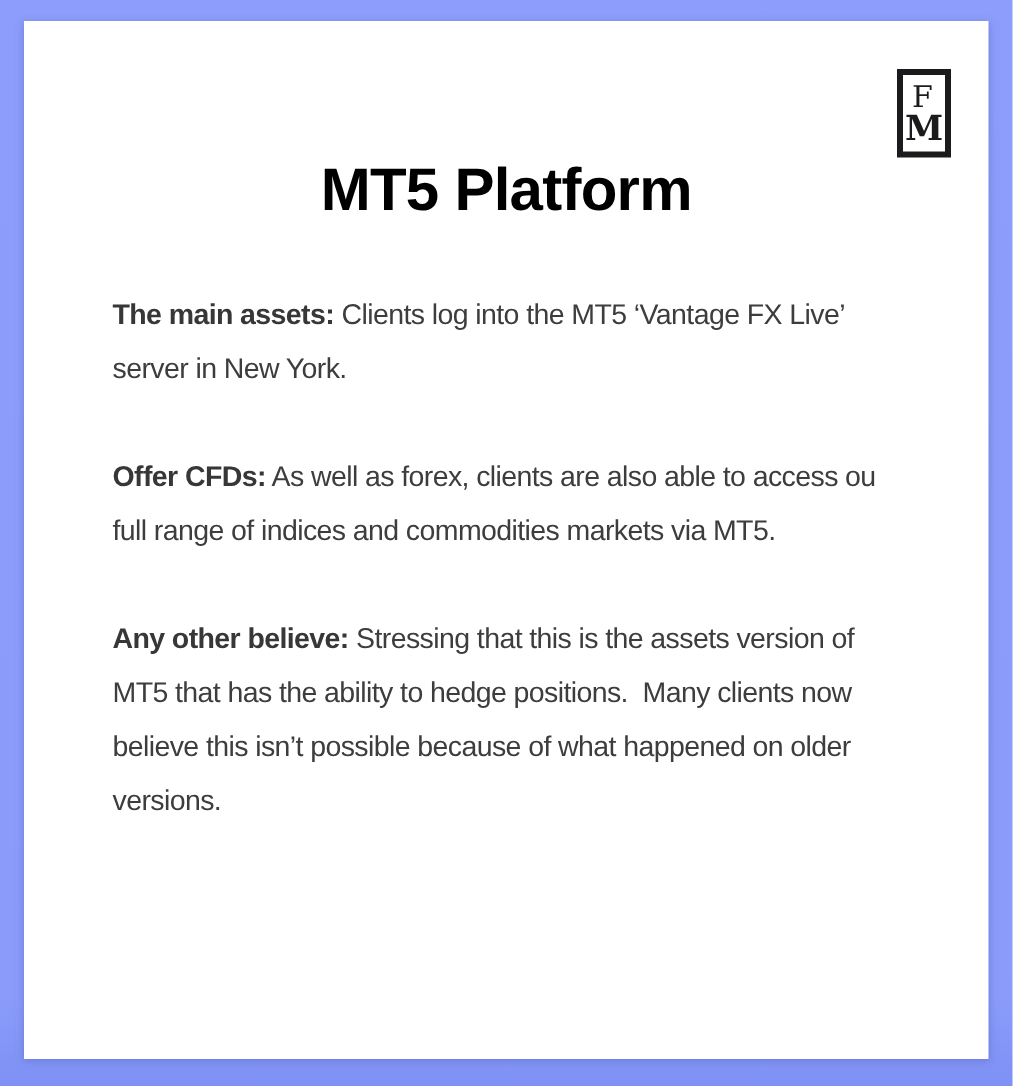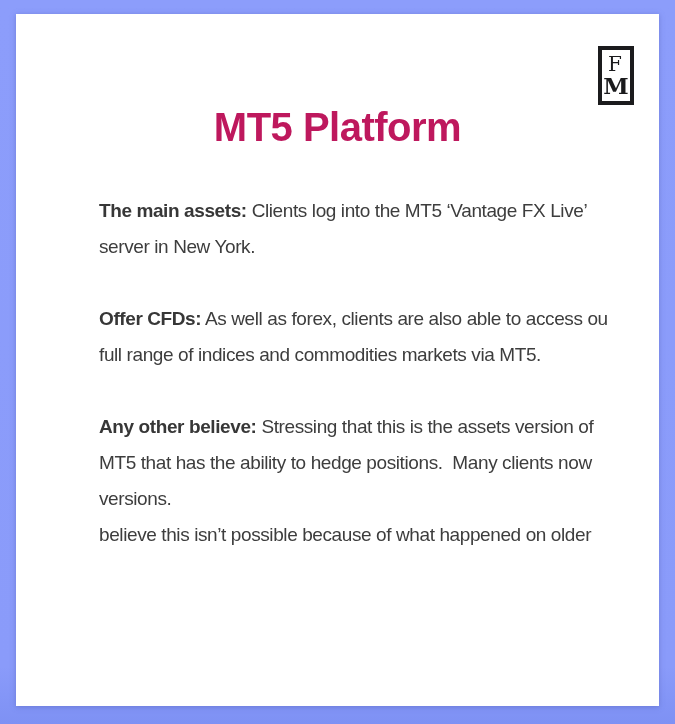--- a/index.html
+++ b/index.html
@@ -51,25 +51,24 @@
     line-height: 23px;
   }
   h1.title {
     margin: 0;
     padding: 93px 0 0 0;
     text-align: center;
     font-size: 40px;
     line-height: 40px;
     font-weight: 700;
     letter-spacing: -0.5px;
-    color: #be185d;
+    color: #000000;
   }
   .content {
     padding: 0 40px 0 59px;
-    margin-left: 24px;
   }
   p.para {
     margin: 0 0 36px 0;
     font-size: 19px;
     line-height: 36px;
     letter-spacing: -0.4px;
     color: #3d3d3d;
   }
   p.para:first-child { margin-top: 46px; }
   p.para .line {
@@ -105,19 +104,19 @@
       </p>
 
       <p class="para">
         <span class="line"><strong>Offer CFDs:</strong><span> As well as forex, clients are also able to access ou</span></span>
         <span class="line">full range of indices and commodities markets via MT5.</span>
       </p>
 
       <p class="para">
         <span class="line"><strong>Any other believe:</strong><span> Stressing that this is the assets version of</span></span>
         <span class="line">MT5 that has the ability to hedge positions.&nbsp; Many clients now</span>
+        <span class="line">believe this isn’t possible because of what happened on older</span>
         <span class="line">versions.</span>
-        <span class="line">believe this isn’t possible because of what happened on older</span>
       </p>
 
     </div>
   </div>
 </div>
 
 </body></html>

